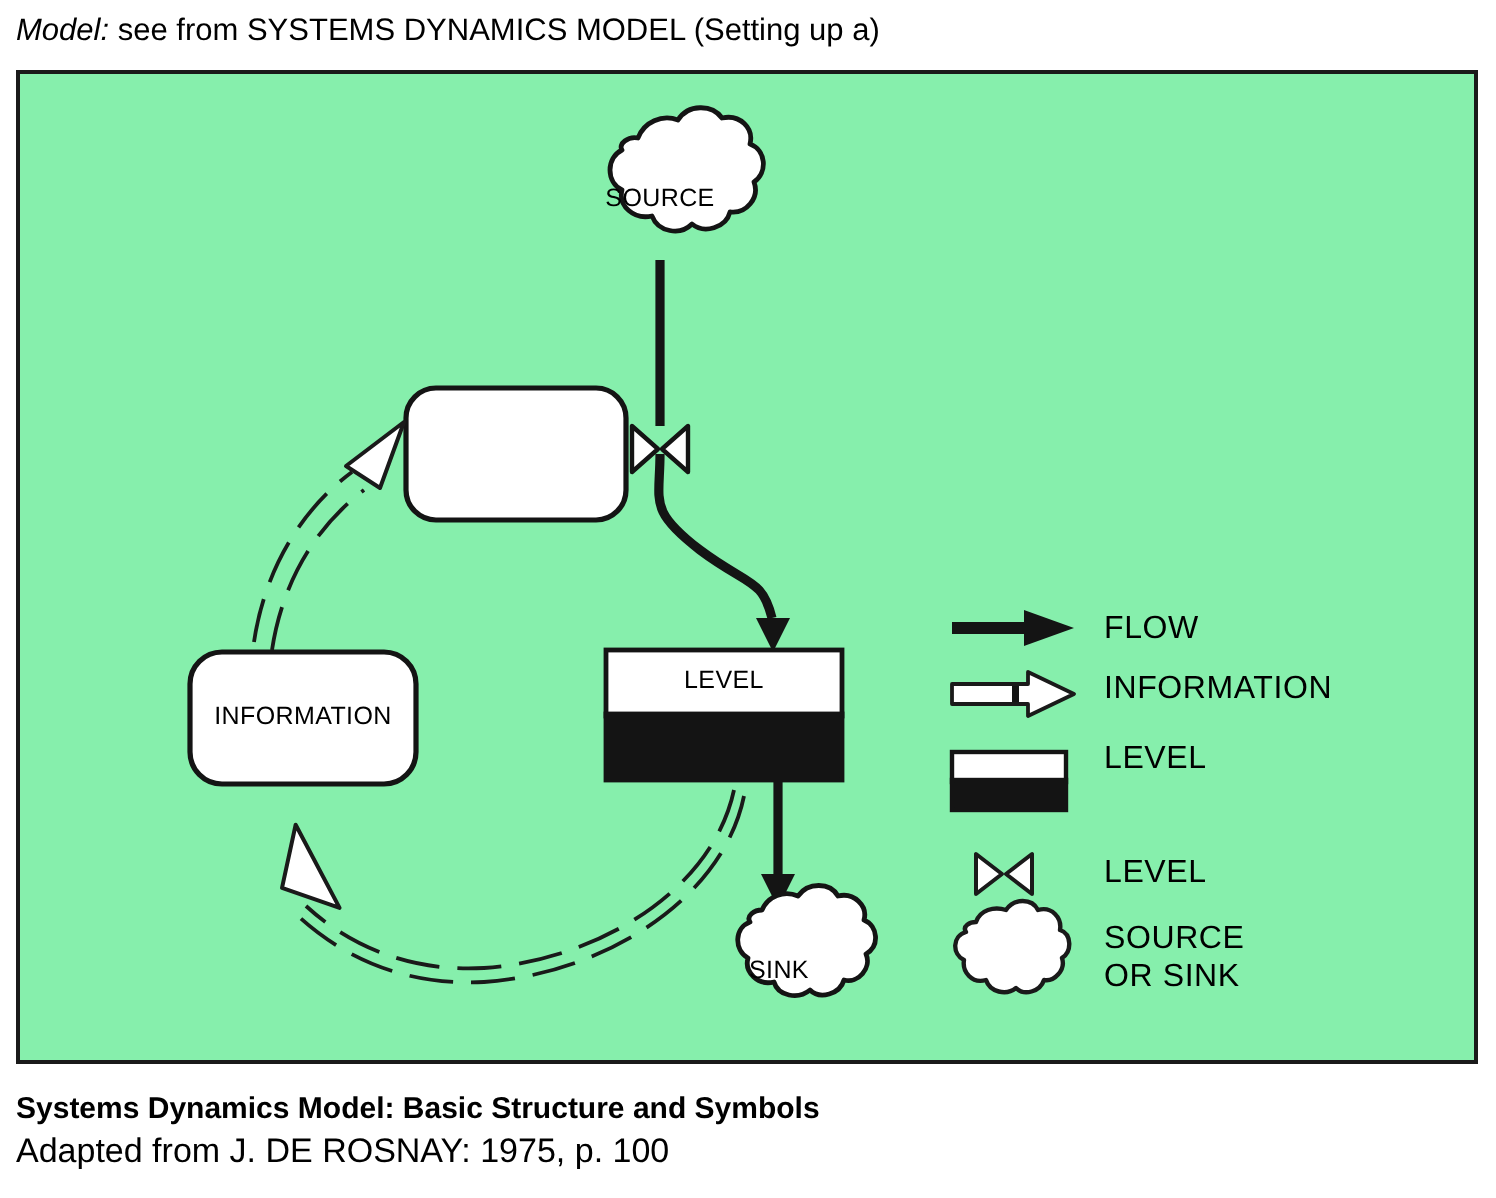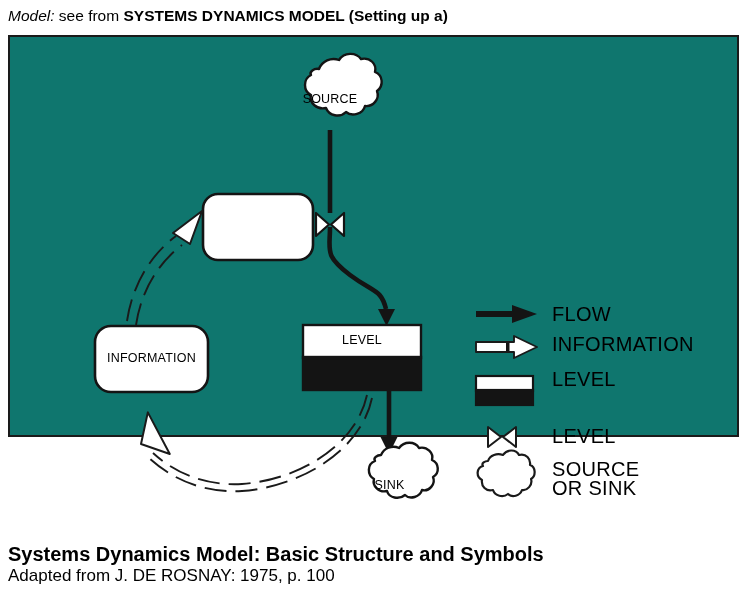--- a/index.html
+++ b/index.html
@@ -33,32 +33,32 @@
   }
   #figure-header .lbl-figure {
     font-style: italic;
     font-weight: normal;
   }
   #figure-header .lbl-see {
     font-style: normal;
     font-weight: normal;
   }
   #figure-header .lbl-entry {
-    font-weight: bold;
+    font-weight: normal;
   }
 
   
   #figure-frame {
     position: absolute;
     left: 8px;
     top: 35px;
     width: 731px;
-    height: 402px;
+    height: 497px;
     border: 2px solid #1a1a1a;
-    background: #0f766e;
+    background: #86efac;
     box-sizing: border-box;
     padding-left: 16px;
   }
   #diagram-svg {
     position: absolute;
     left: 0;
     top: 0;
   }
 
   
@@ -80,35 +80,35 @@
     top: 268px;
     width: 250px;
   }
   .legend-row {
     position: absolute;
     height: 30px;
   }
   .legend-text {
     position: absolute;
     left: 79px;
-    font-size: 20px;
+    font-size: 16px;
     line-height: 19px;
     letter-spacing: .3px;
     white-space: pre-line;
   }
 
   
   #caption {
     position: absolute;
     left: 8px;
     top: 545px;
     width: 700px;
   }
   #caption-title {
-    font-size: 20px;
+    font-size: 15px;
     font-weight: bold;
     line-height: 19px;
   }
   #caption-source {
     font-size: 17px;
     font-weight: normal;
     line-height: 19px;
     margin-top: 2px;
   }
 </style>

